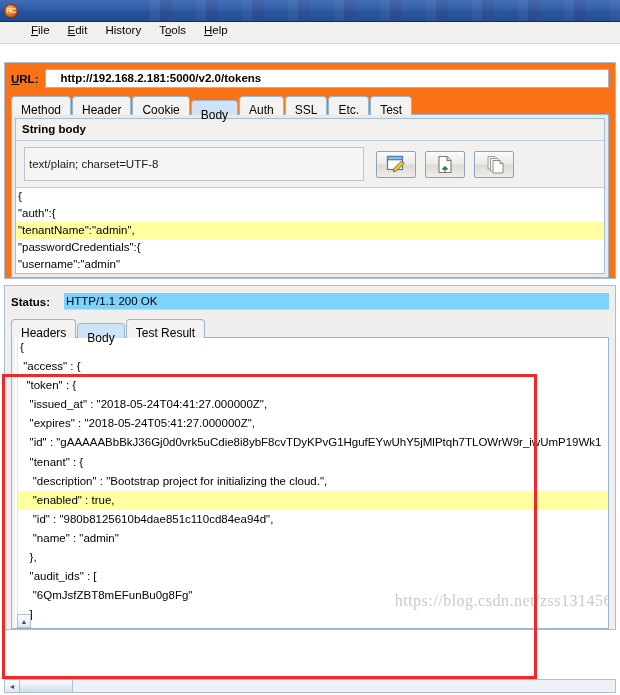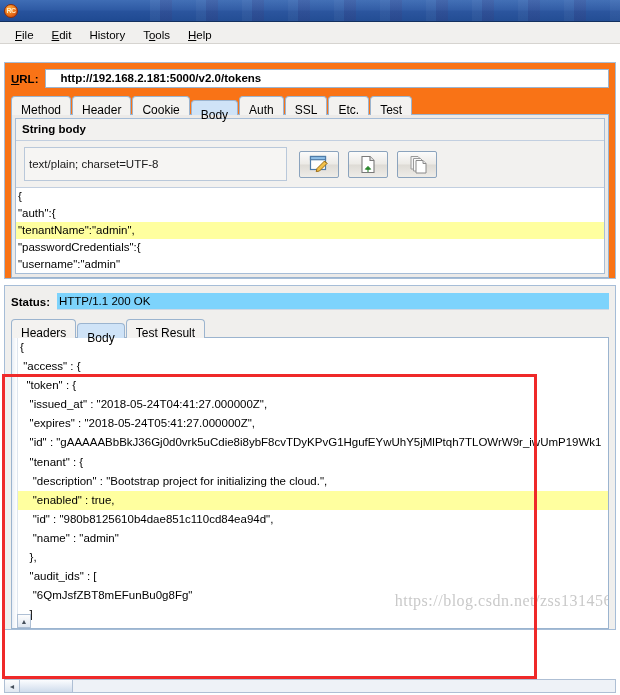--- a/index.html
+++ b/index.html
@@ -66,22 +66,22 @@
     white-space: nowrap;
     z-index: 2;
     text-shadow: 0 1px 1px rgba(0,0,0,0.35);
   }
 
   
   .menubar {
     height: 22px;
     background: #f1f0ee;
     display: flex;
-    align-items: flex-end;
-    padding-left: 6px;
+    align-items: flex-start;
+    padding-left: 22px;
     box-sizing: border-box;
     border-bottom: 1px solid #d6d4d0;
   }
   .menu-item {
     padding: 2px 9px;
     font-size: 11.5px;
     color: #000;
     cursor: default;
     white-space: nowrap;
   }
@@ -179,21 +179,21 @@
     background: #f2f1ef;
     border-bottom: 1px solid #c2cfe0;
   }
   .ct-row {
     display: flex;
     align-items: center;
     padding: 6px 6px 6px 8px;
     background: #f2f1ef;
   }
   .ct-input {
-    width: 263px;
+    width: 340px;
     height: 21px;
     line-height: 21px;
     background: #f6f5f3;
     border: 1px solid #b9c8da;
     font-size: 11.5px;
     padding: 16px 4px;
     box-sizing: border-box;
     color: #1a1a1a;
     outline: none;
   }
@@ -240,21 +240,21 @@
     box-sizing: border-box;
   }
   .status-row {
     display: flex;
     align-items: center;
     margin-bottom: 7px;
   }
   .status-label {
     font-size: 11.5px;
     font-weight: bold;
-    margin-right: 7px;
+    margin-right: 14px;
     white-space: nowrap;
   }
   .status-value {
     flex: 1 1 auto;
     height: 17px;
     line-height: 17px;
     background: #7dd3fc;
     border: none;
     border-bottom: 1px solid #cfd8e4;
     font-size: 11.5px;

